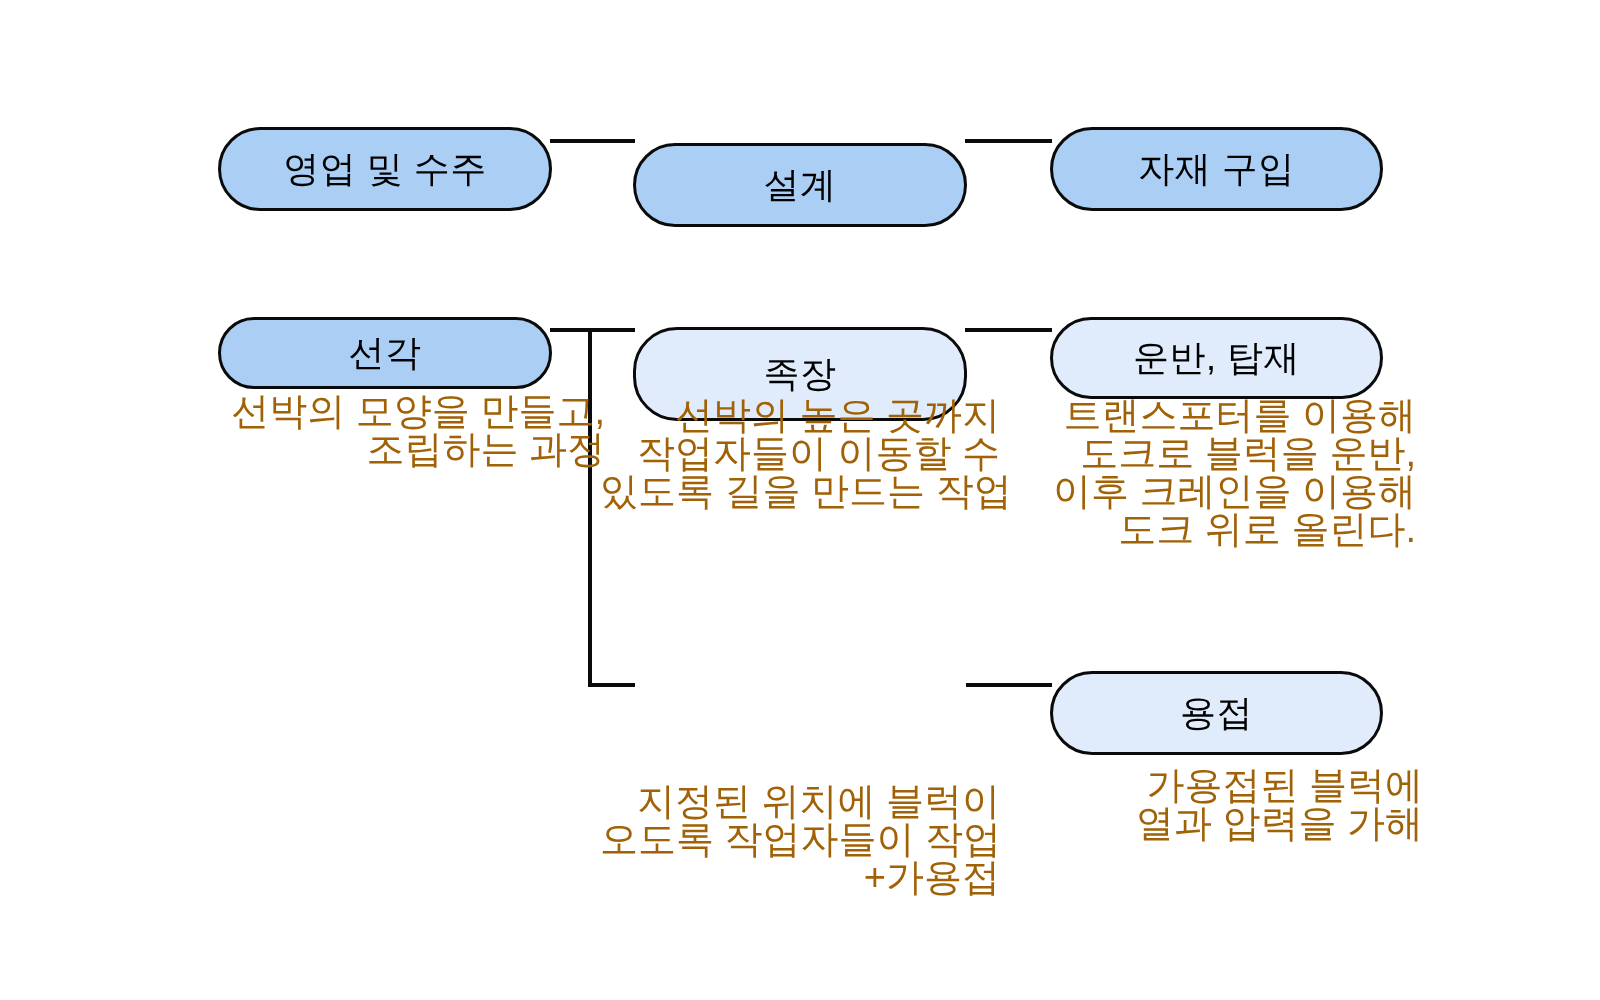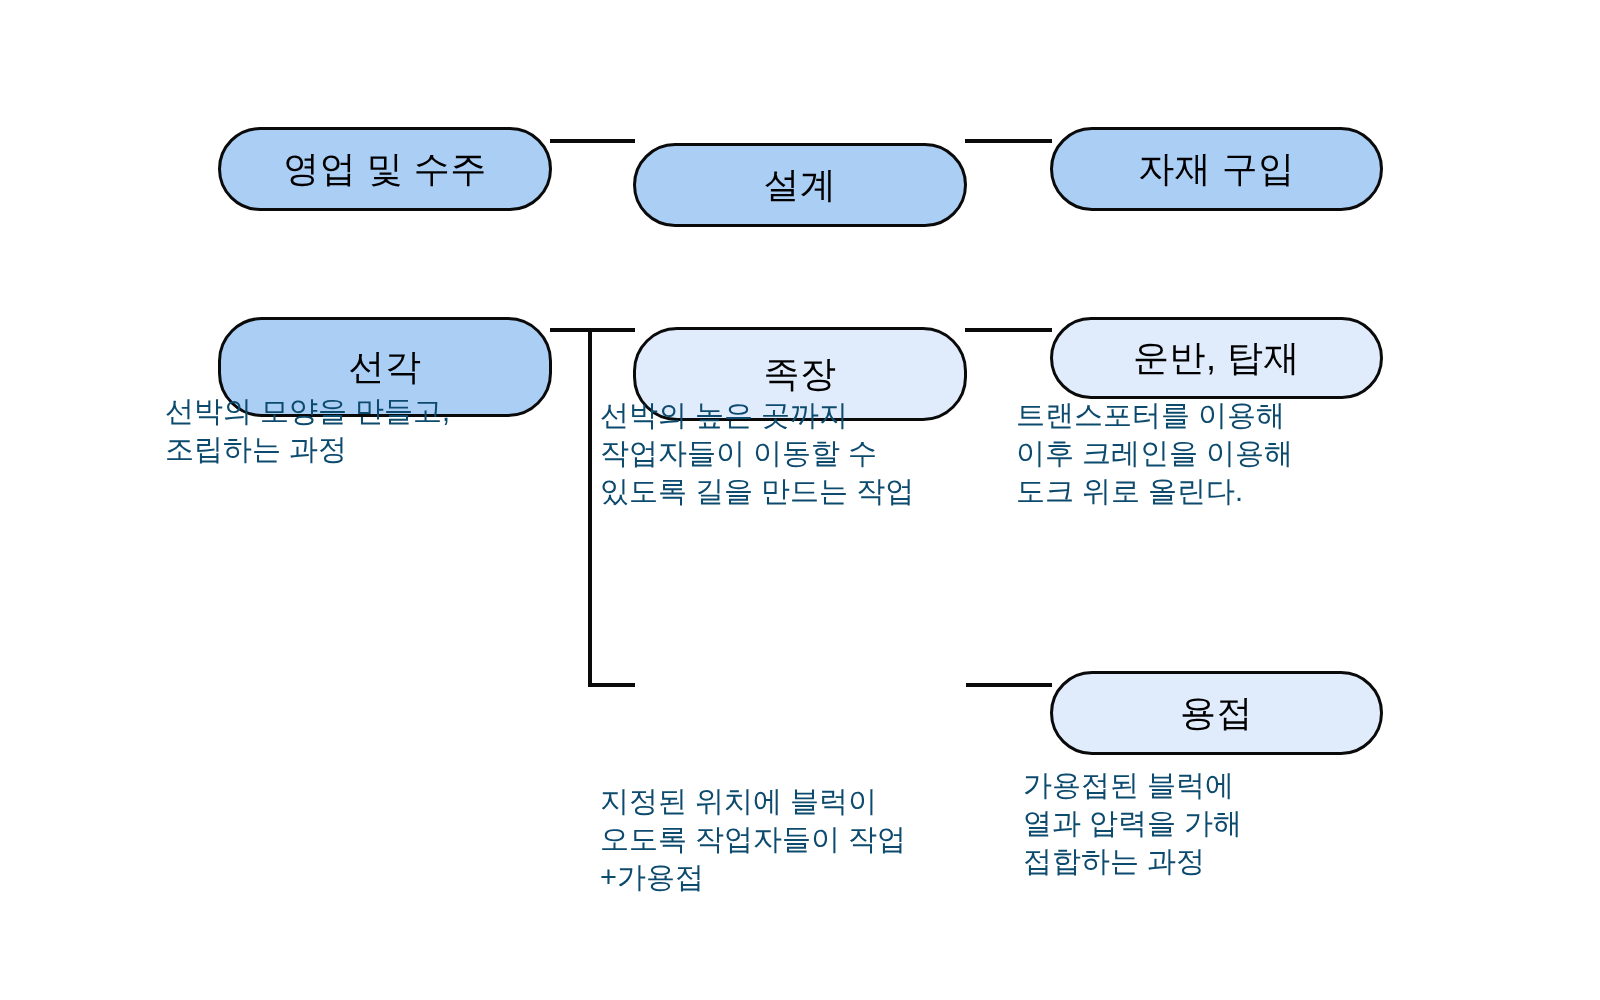--- a/index.html
+++ b/index.html
@@ -35,32 +35,32 @@
 
   .connector {
     position: absolute;
     background: var(--connector, #0a0a0a);
   }
   .connector.h { height: 4px; }
   .connector.v { width: 4px; }
 
   .desc {
     position: absolute;
-    text-align: left;
-    font-size: 29px;
+    text-align: right;
+    font-size: 38px;
     line-height: 38px;
-    color: #0c4a6e;
+    color: #a16207;
     white-space: nowrap;
   }
 
   
   #node-sales     { left: 218px;  top: 99px;  width: 334px; height: 84px; }
   #node-design    { left: 633px;  top: 115px;  width: 334px; height: 84px; }
   #node-material  { left: 1050px; top: 99px;  width: 333px; height: 84px; }
-  #node-hull      { left: 218px;  top: 289px; width: 334px; height: 100px; }
+  #node-hull      { left: 218px;  top: 289px; width: 334px; height: 72px; }
   #node-scaffold  { left: 633px;  top: 299px; width: 334px; height: 94px; text-align: center; }
   #node-transport { left: 1050px; top: 289px; width: 333px; height: 82px; }
   #node-fitting   { left: 633px;  top: 643px; width: 335px; height: 84px; }
   #node-welding   { left: 1050px; top: 643px; width: 333px; height: 84px; }
 
   
   #conn-sales-design       { left: 550px; top: 139px; width: 85px; }
   #conn-design-material    { left: 965px; top: 139px; width: 87px; }
   #conn-hull-scaffold      { left: 550px; top: 328px; width: 85px; }
   #conn-scaffold-transport { left: 965px; top: 328px; width: 87px; }
@@ -104,29 +104,29 @@
   </div>
 
   <div class="desc" id="desc-scaffold">
     <div>선박의 높은 곳까지</div>
     <div>작업자들이 이동할 수</div>
     <div>있도록 길을 만드는 작업</div>
   </div>
 
   <div class="desc" id="desc-transport">
     <div>트랜스포터를 이용해</div>
+    <div>도크로 블럭을 운반,</div>
     <div>이후 크레인을 이용해</div>
     <div>도크 위로 올린다.</div>
   </div>
 
   <div class="desc" id="desc-fitting">
     <div>지정된 위치에 블럭이</div>
     <div>오도록 작업자들이 작업</div>
     <div>+가용접</div>
   </div>
 
   <div class="desc" id="desc-welding">
     <div>가용접된 블럭에</div>
     <div>열과 압력을 가해</div>
-    <div>접합하는 과정</div>
   </div>
 
 </div>
 
 </body></html>

